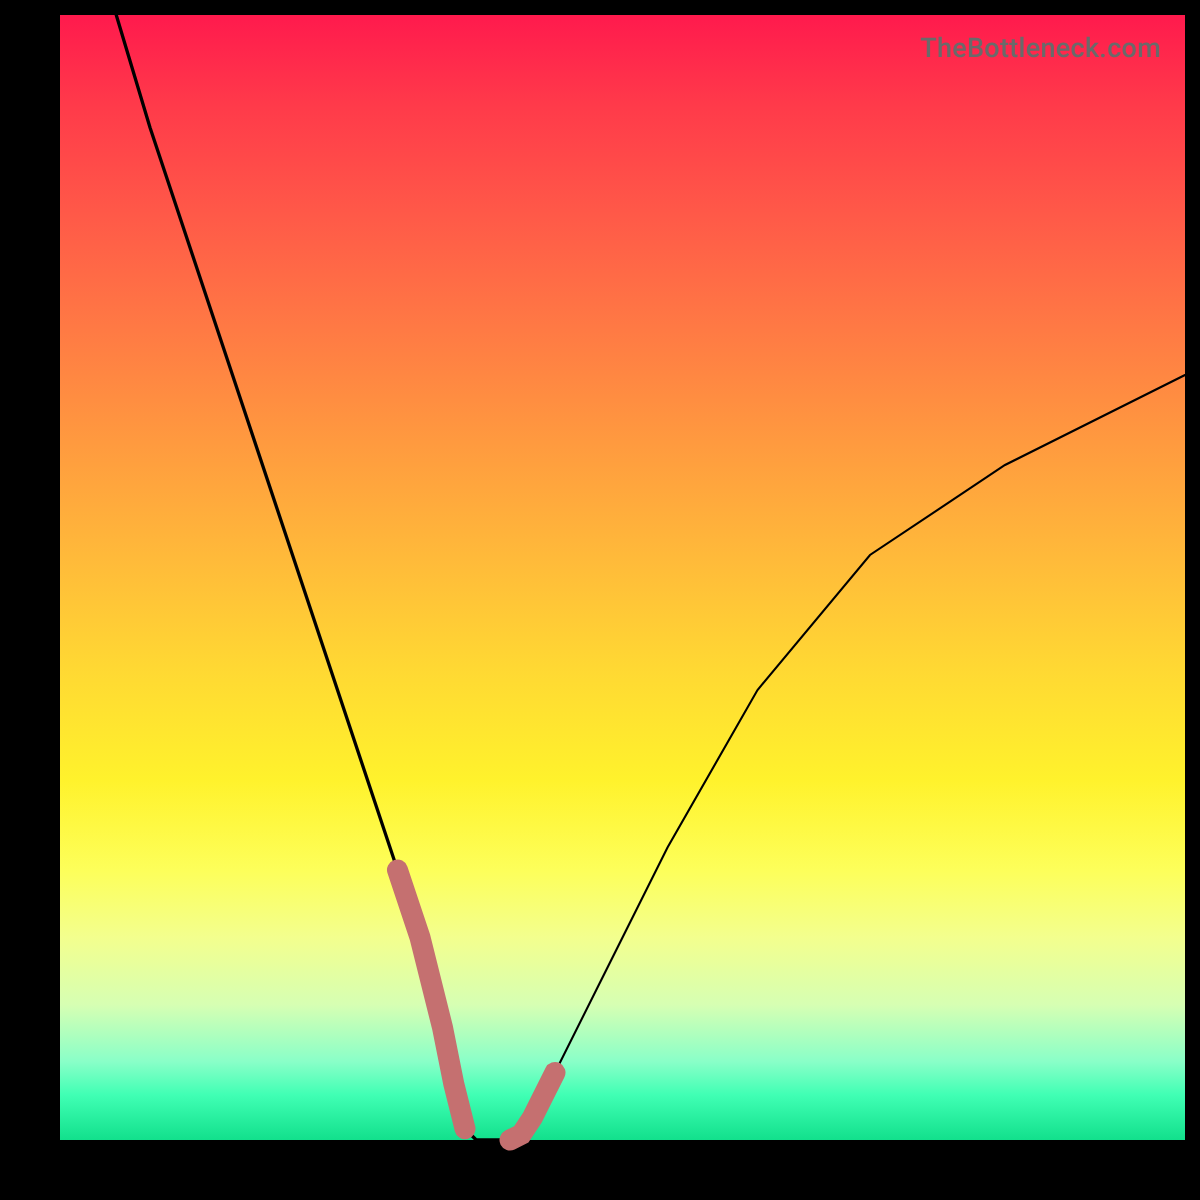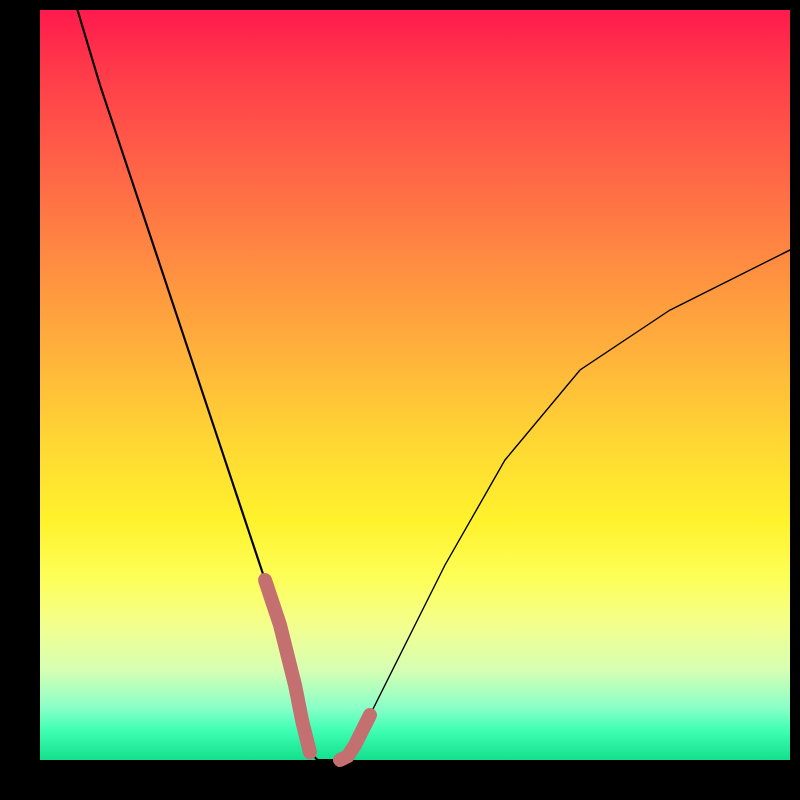--- a/index.html
+++ b/index.html
@@ -76,20 +76,21 @@
     stroke-width: 14;
     stroke-linecap: round;
   }
 </style>
 </head>
 <body>
 
 <div class="frame">
   <div class="plot-area">
 
+    <div class="watermark">TheBottleneck.com</div>
 
     <svg class="curve" viewBox="0 0 750 750" preserveAspectRatio="none">
 
       <path id="curvePath" class="curve-path" d="M37.5 0.0 L60.0 75.0 L90.0 165.0 L120.0 255.0 L150.0 345.0 L180.0 435.0 L210.0 525.0 L225.0 570.0 L240.0 615.0 L255.0 675.0 L262.5 712.5 L270.0 742.5 L277.5 750.0 L285.0 750.0 L292.5 750.0 L300.0 750.0"></path>
       <path id="curvePathRight" class="curve-path thin" d="M277.5 750.0 L285.0 750.0 L292.5 750.0 L300.0 750.0 L307.5 746.3 L315.0 735.0 L330.0 705.0 L360.0 645.0 L405.0 555.0 L465.0 450.0 L540.0 360.0 L630.0 300.0 L750.0 240.0"></path>
 
       <path id="markerLeft" class="marker-path" d="M225.0 570.0 L240.0 615.0 L255.0 675.0 L262.5 712.5 L270.0 742.5"></path>
       <path id="markerRight" class="marker-path" d="M300.0 750.0 L307.5 746.3 L315.0 735.0 L330.0 705.0"></path>
     </svg>
 

